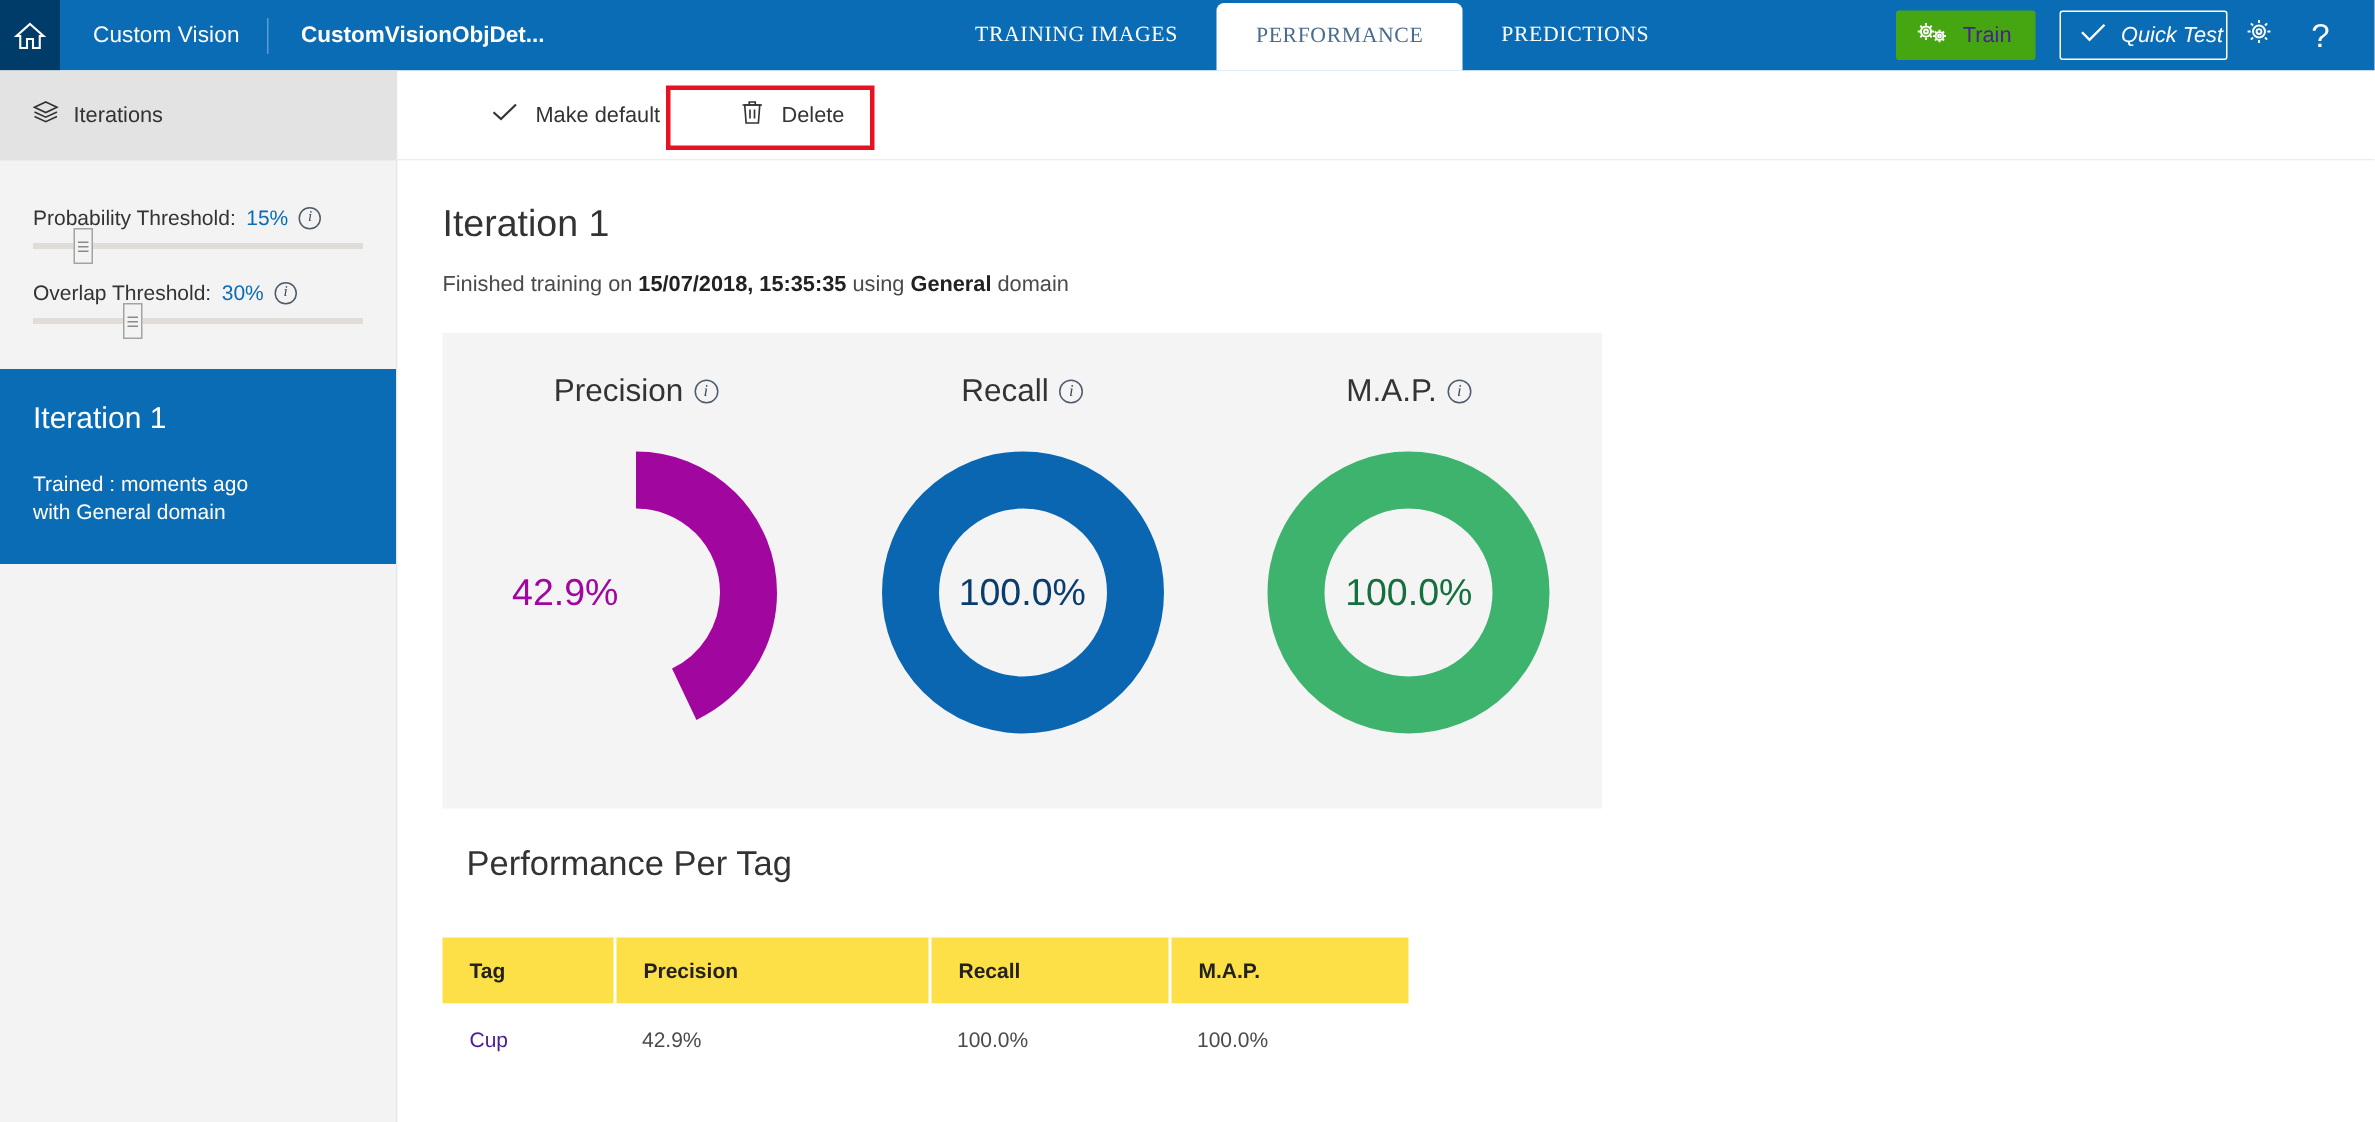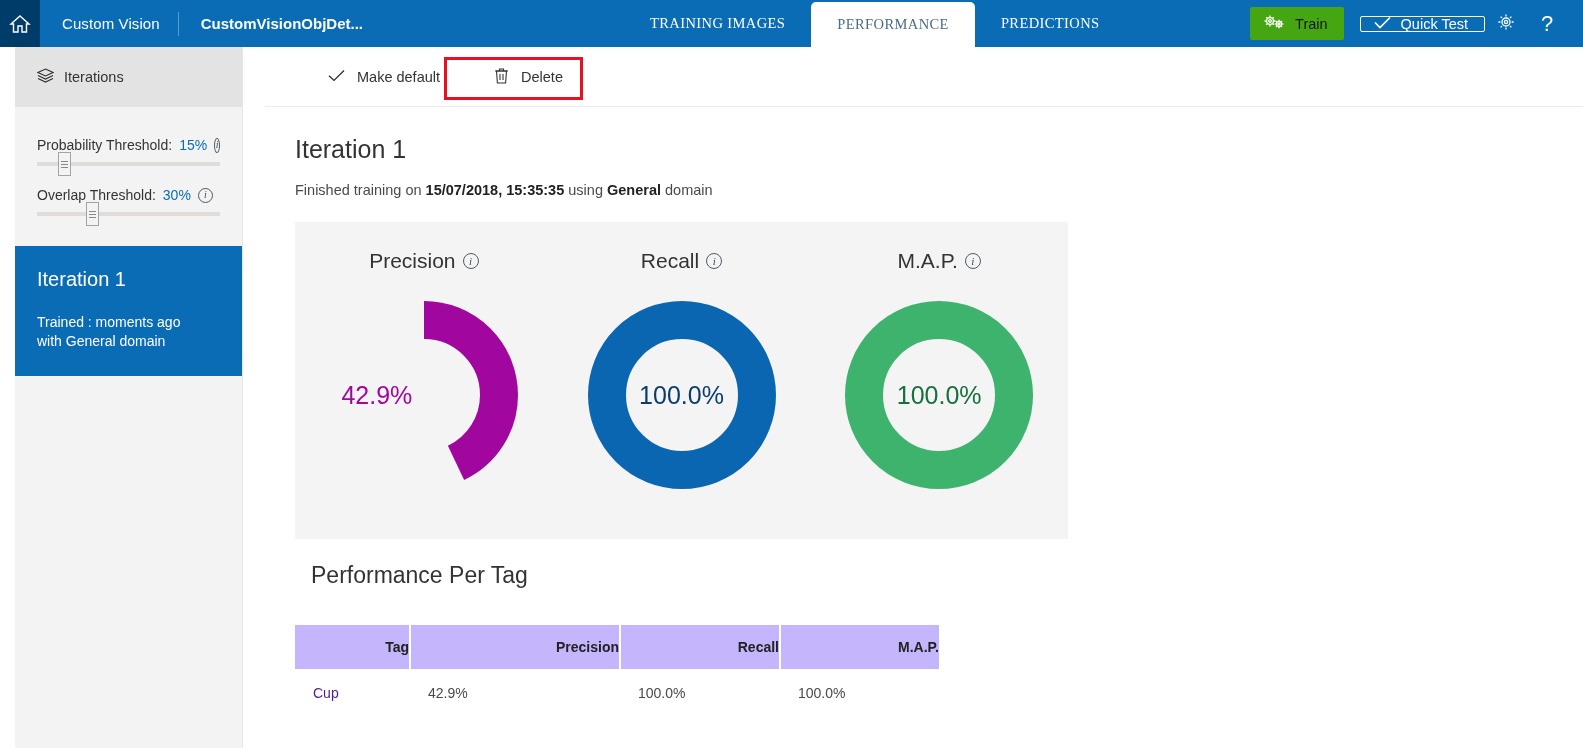--- a/index.html
+++ b/index.html
@@ -63,47 +63,48 @@
 
   .topbar-right {
     position: absolute; right: 0; top: 0; height: 47px;
     display: flex; align-items: center; padding-right: 16px;
   }
   .btn-train {
     background: #46a611;
     border: none;
     height: 33px;
     padding: 0 16px 0 12px;
-    color: #0f172a; font-size: 14.5px;
+    color: #4c1d95; font-size: 14.5px;
     display: flex; align-items: center; gap: 9px;
     cursor: pointer; border-radius: 2px;
     white-space: nowrap;
   }
   .btn-quicktest {
     background: transparent;
     border: 1px solid #ffffff;
-    height: 16px;
-    padding: 0 16px 0 13px;
+    height: 33px;
+    padding: 0 2px 0 13px;
     margin-left: 16px;
     color: #ffffff; font-size: 14.5px;
     display: flex; align-items: center; gap: 10px;
     cursor: pointer; border-radius: 2px;
     white-space: nowrap;
+    font-style: italic;
   }
   .icon-btn {
     width: 42px; height: 47px;
     display: flex; align-items: center; justify-content: center;
     color: #ffffff; cursor: pointer;
   }
   .icon-btn.help { font-size: 22px; width: 40px; }
 
   
   .sidebar {
-    position: absolute; left: 15px; top: 47px;
-    width: 228px; height: 701px;
+    position: absolute; left: 0; top: 47px;
+    width: 265px; height: 701px;
     background: #f3f3f3;
     border-right: 1px solid #e6e6e6;
   }
   .sidebar-header {
     height: 60px;
     background: #e3e3e3;
     display: flex; align-items: center;
     padding-left: 22px;
     gap: 10px;
   }
@@ -228,22 +229,22 @@
     position: absolute; left: 46px; top: 455px;
     font-size: 23px; color: #333333;
   }
 
   .perf-table {
     position: absolute; left: 30px; top: 518px;
     border-collapse: collapse;
     font-size: 14px;
   }
   .perf-table th {
-    background: #c4b5fd;
-    text-align: right;
+    background: #fde047;
+    text-align: left;
     font-weight: bold;
     color: #222222;
     padding: 14px 0 14px 18px;
     border-right: 2px solid #ffffff;
   }
   .perf-table td {
     padding: 16px 0 16px 18px;
     color: #4a4a4a;
     background: #ffffff;
   }

